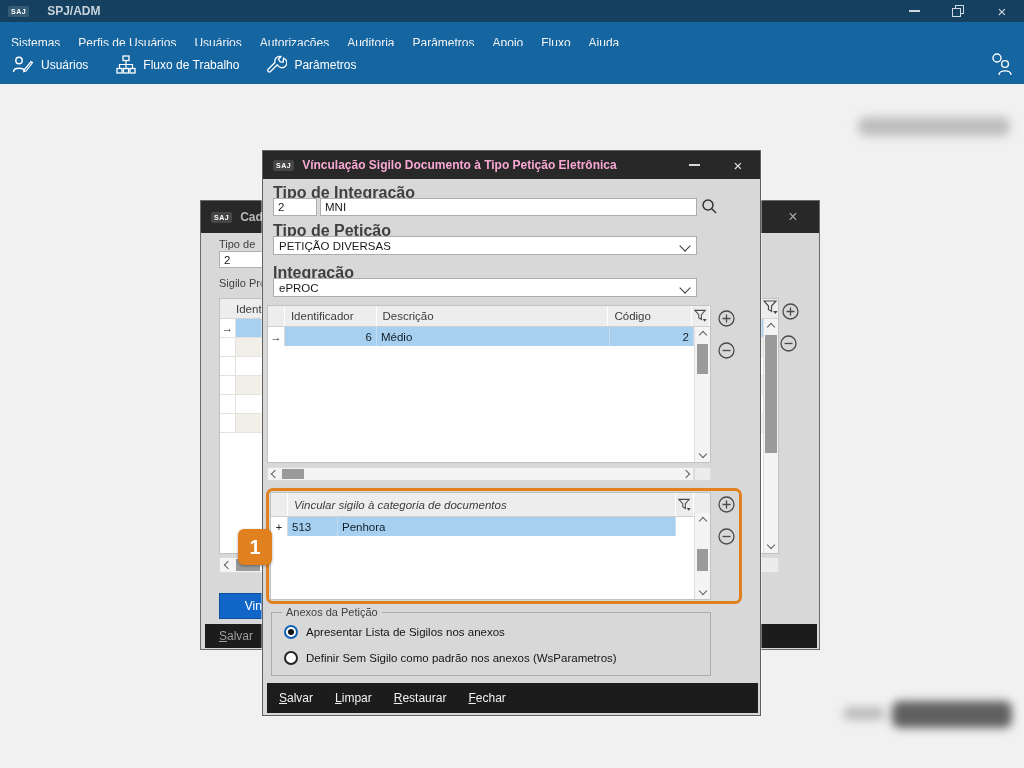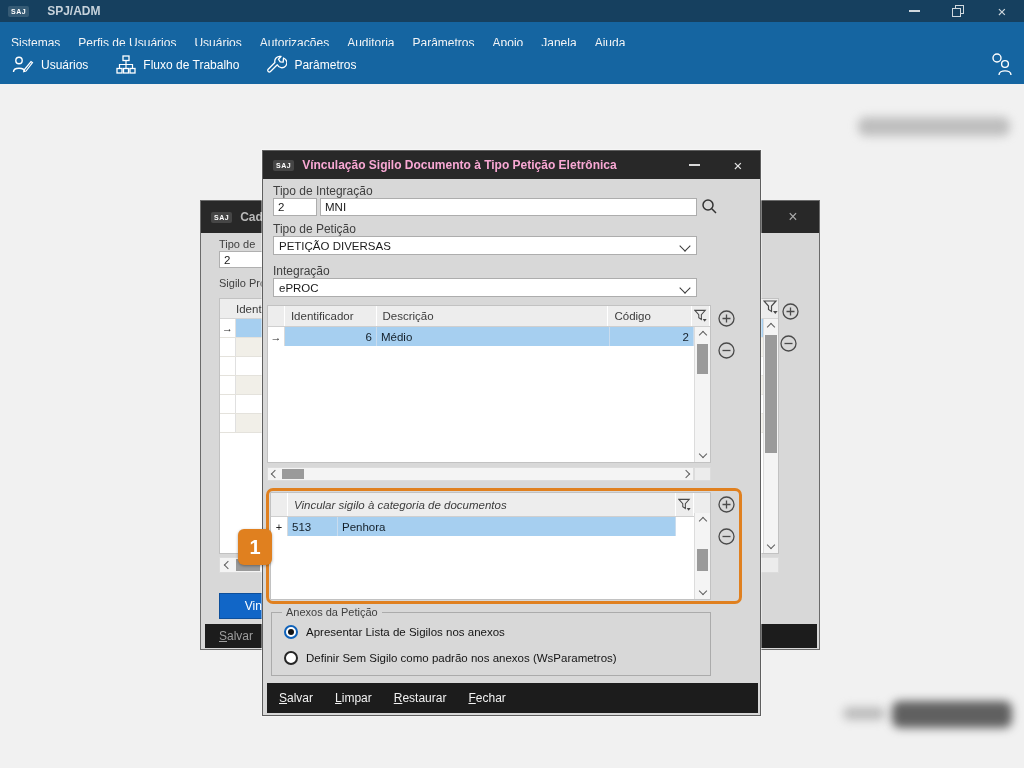--- a/index.html
+++ b/index.html
@@ -70,21 +70,21 @@
   #bd-btnbar .btn-dark { color:#9e9e9e; font-size:12px; }
 
   
   #dialog { position:absolute; left:262px; top:150px; width:499px; height:566px;
             background:#d8d8d8; border:1px solid #5f5f5f; box-shadow:0 0 0 1px rgba(255,255,255,.4); }
   #dialog .dlg-titlebar { height:28px; }
   #dialog .dlg-title { color:#f9a8d4; }
   #dialog .dctrls { position:absolute; right:0; top:0; height:28px; display:flex; }
   #dialog .dbtn { width:44px; height:28px; display:flex; align-items:center; justify-content:center; color:#d9d9d9; }
 
-  .f-label { position:absolute; font-size:12px; color:#404040; }
+  .f-label { position:absolute; font-size:16px; color:#404040;font-weight:bold; }
   .f-input { position:absolute; background:#fff; border:1px solid #adadad; font-size:11.5px; color:#1a1a1a;
              padding:0 4px; font-family:"Liberation Sans",sans-serif; height:18px; }
   .dropdown { position:absolute; height:19px; background:#fff; border:1px solid #adadad; font-size:11.5px; color:#1a1a1a;
               display:flex; align-items:center; padding-left:5px; }
   .dropdown .dd-chev { position:absolute; right:7px; top:5px; width:8px; height:8px;
                        border-right:1.6px solid #3a3a3a; border-bottom:1.6px solid #3a3a3a; transform:rotate(45deg); }
 
   
   #grid1 { position:absolute; left:4px; top:154px; width:444px; height:158px; background:#fff; border:1px solid #c2c2c2; }
   .g-hdr { display:flex; height:21px; background:#ededed; border-bottom:1px solid #cfcfcf; font-size:11.5px; color:#3c3c3c; }
@@ -153,21 +153,21 @@
   </div>
 
   <div class="menubar">
     <span class="menu-item">Sistemas</span>
     <span class="menu-item">Perfis de Usuários</span>
     <span class="menu-item">Usuários</span>
     <span class="menu-item">Autorizações</span>
     <span class="menu-item">Auditoria</span>
     <span class="menu-item">Parâmetros</span>
     <span class="menu-item">Apoio</span>
-    <span class="menu-item">Janela</span>
+    <span class="menu-item">Fluxo</span>
     <span class="menu-item">Ajuda</span>
   </div>
 
   <div class="toolbar">
     <div class="tool-item">
       <svg width="22" height="20" viewBox="0 0 22 20">
         <circle cx="7" cy="5.5" r="3.2" fill="none" stroke="#fff" stroke-width="1.4"></circle>
         <path d="M1.5 17 c0,-5 11,-5 11,0" fill="none" stroke="#fff" stroke-width="1.4"></path>
         <path d="M12.5 14.5 L19 6.5 l1.5 1.2 L14 16 l-2.2 .6 z" fill="none" stroke="#fff" stroke-width="1.2"></path>
       </svg>

